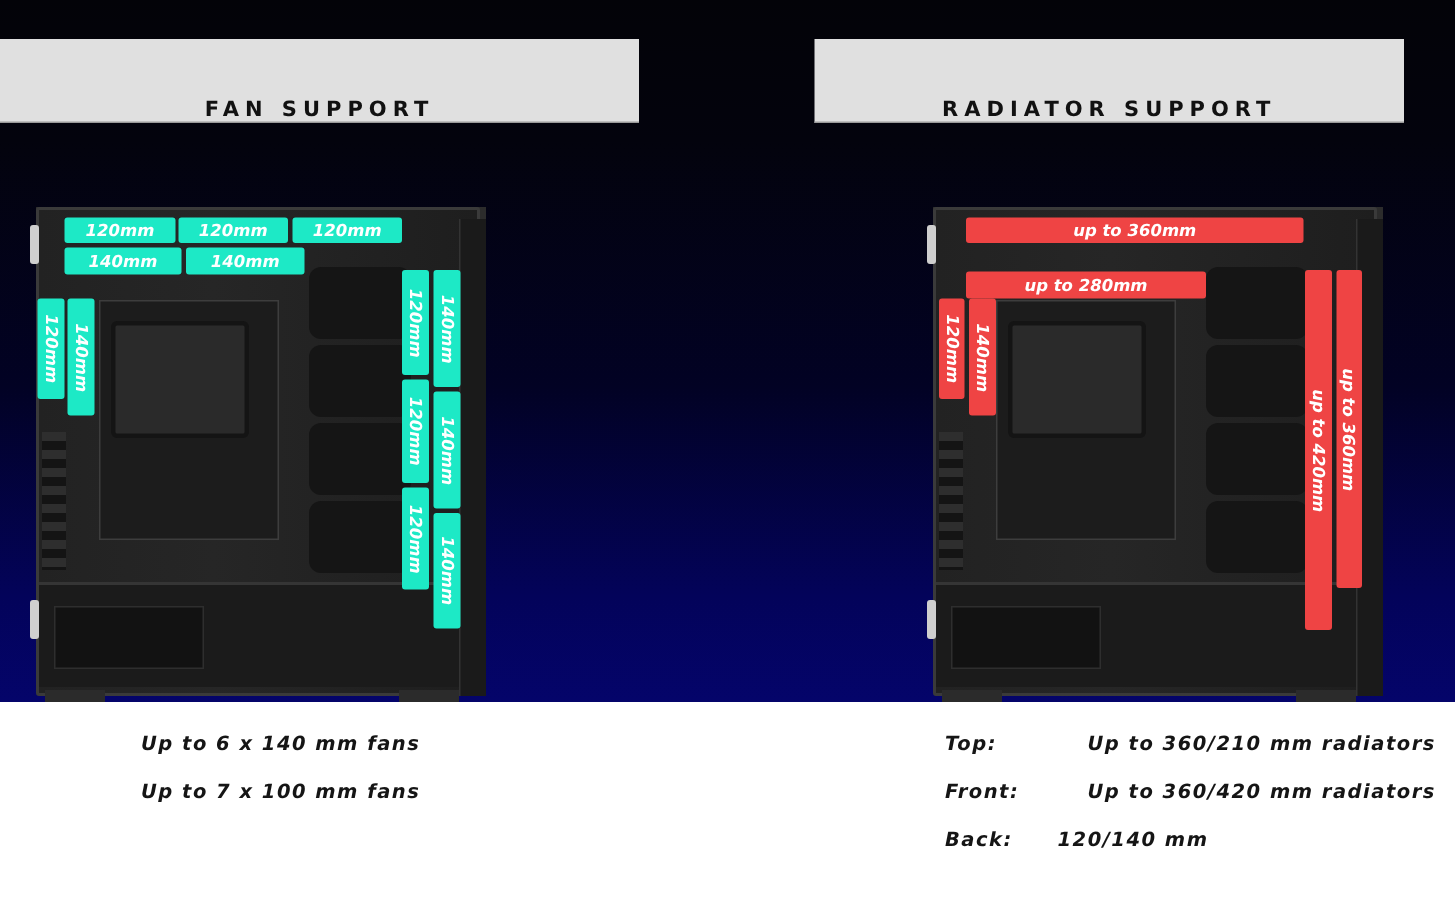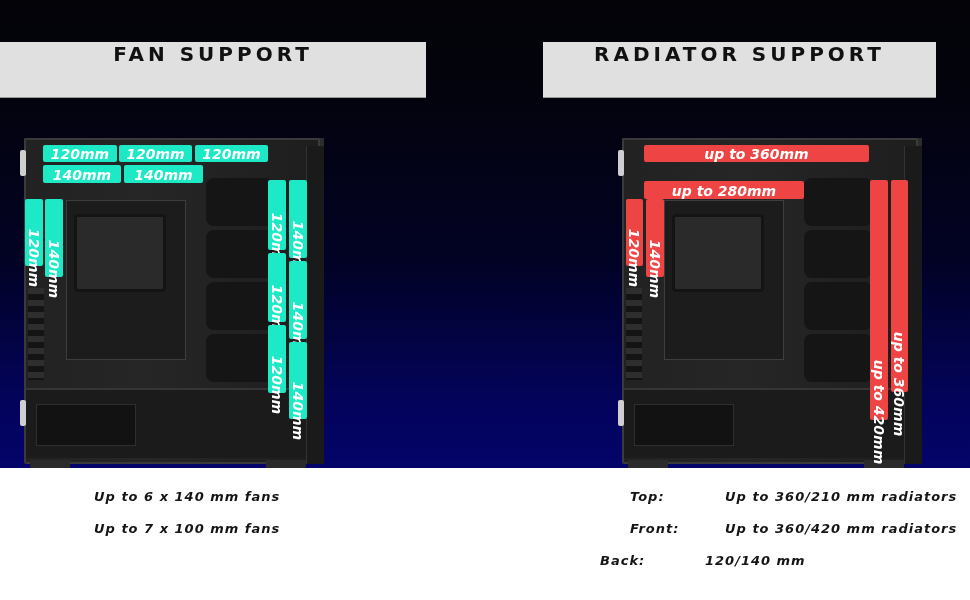--- a/index.html
+++ b/index.html
@@ -3,25 +3,25 @@
 <meta charset="utf-8">
 <style>
   * { box-sizing: border-box; margin: 0; padding: 0; }
   html, body { width: 970px; height: 600px; overflow: hidden; background: #fff; }
   body { position: relative; font-family: "DejaVu Sans", sans-serif; }
   .hero {
     position: absolute; left: 0; top: 0; width: 970px; height: 468px;
     background: linear-gradient(to bottom, #030308 0%, #03030d 20%, #020224 55%, #03035a 85%, #04046a 100%);
   }
   .banner {
-    position: absolute; top: 42px; height: 56px;
+    position: absolute; top: 26px; height: 56px;
     background: #e0e0e0; border-bottom: 1px solid #9a9a9a;
-    display: flex; align-items: flex-start; justify-content: center;
+    display: flex; align-items: flex-end; justify-content: center;
     font-family: "DejaVu Sans", sans-serif; font-weight: bold;
-    font-size: 20px; letter-spacing: 4px; color: #111;
+    font-size: 14px; letter-spacing: 4px; color: #111;
   }
   .banner.left { left: 0; width: 426px; }
   .banner.right { left: 543px; width: 393px; }
 
   .case {
     position: absolute; top: 138px; width: 320px; height: 330px;
   }
   .case-body {
     position: absolute; left: 18px; top: 0; width: 296px; height: 326px;
     background: linear-gradient(to right, #222 0%, #262626 40%, #1e1e1e 100%);
@@ -37,21 +37,21 @@
   .case-psu-shroud { position:absolute; left: 20px; top: 250px; width: 280px; height: 70px; background:#1b1b1b; border-top:2px solid #353535; }
   .case-psu-cage { position:absolute; left: 30px; top: 266px; width: 100px; height: 42px; background:#121212; border:1px solid #2e2e2e; }
   .case-foot { position:absolute; top: 322px; width: 40px; height: 8px; background:#2b2b2b; }
   .case-fanblade { position:absolute; left: 200px; width: 68px; height: 48px; background:#151515; border-radius: 8px; }
   .case-slots { position:absolute; left: 22px; top: 150px; width: 16px; height: 92px;
     background: repeating-linear-gradient(to bottom, #2e2e2e 0 6px, #141414 6px 12px); }
   .case-hinge { position:absolute; left: 14px; width: 6px; height: 26px; background:#cfcfcf; border-radius:2px; }
 
   .tag {
     position: absolute; color: #fff; font-style: italic; font-weight: bold;
-    font-size: 14px; display: flex; align-items: flex-end; justify-content: center;
+    font-size: 11px; display: flex; align-items: center; justify-content: center;
     border-radius: 2px; white-space: nowrap;
     font-family: "DejaVu Sans", sans-serif;
   }
   .tag.fan { background: #1de9c6; }
   .tag.rad { background: #ef4444; }
   .tag.v span { transform: rotate(90deg); display: inline-block; }
 
   .caption {
     position: absolute; font-family: "DejaVu Sans", sans-serif; font-style: italic;
     font-weight: bold; font-size: 13px; color: #151515; letter-spacing: 1px;
@@ -170,14 +170,14 @@
     <span>up to 360mm</span>
   </div>
 
 <div class="caption" style="left:94px;top:489px;">Up to 6 x 140 mm fans</div>
 <div class="caption" style="left:94px;top:521px;">Up to 7 x 100 mm fans</div>
 
 <div class="caption" style="left:630px;top:489px;">Top:</div>
 <div class="caption" style="left:725px;top:489px;">Up to 360/210 mm radiators</div>
 <div class="caption" style="left:630px;top:521px;">Front:</div>
 <div class="caption" style="left:725px;top:521px;">Up to 360/420 mm radiators</div>
-<div class="caption" style="left:600px;top:553px;">Back:</div>
+<div class="caption" style="left:630px;top:553px;">Back:</div>
 <div class="caption" style="left:705px;top:553px;">120/140 mm</div>
 
 </body></html>

